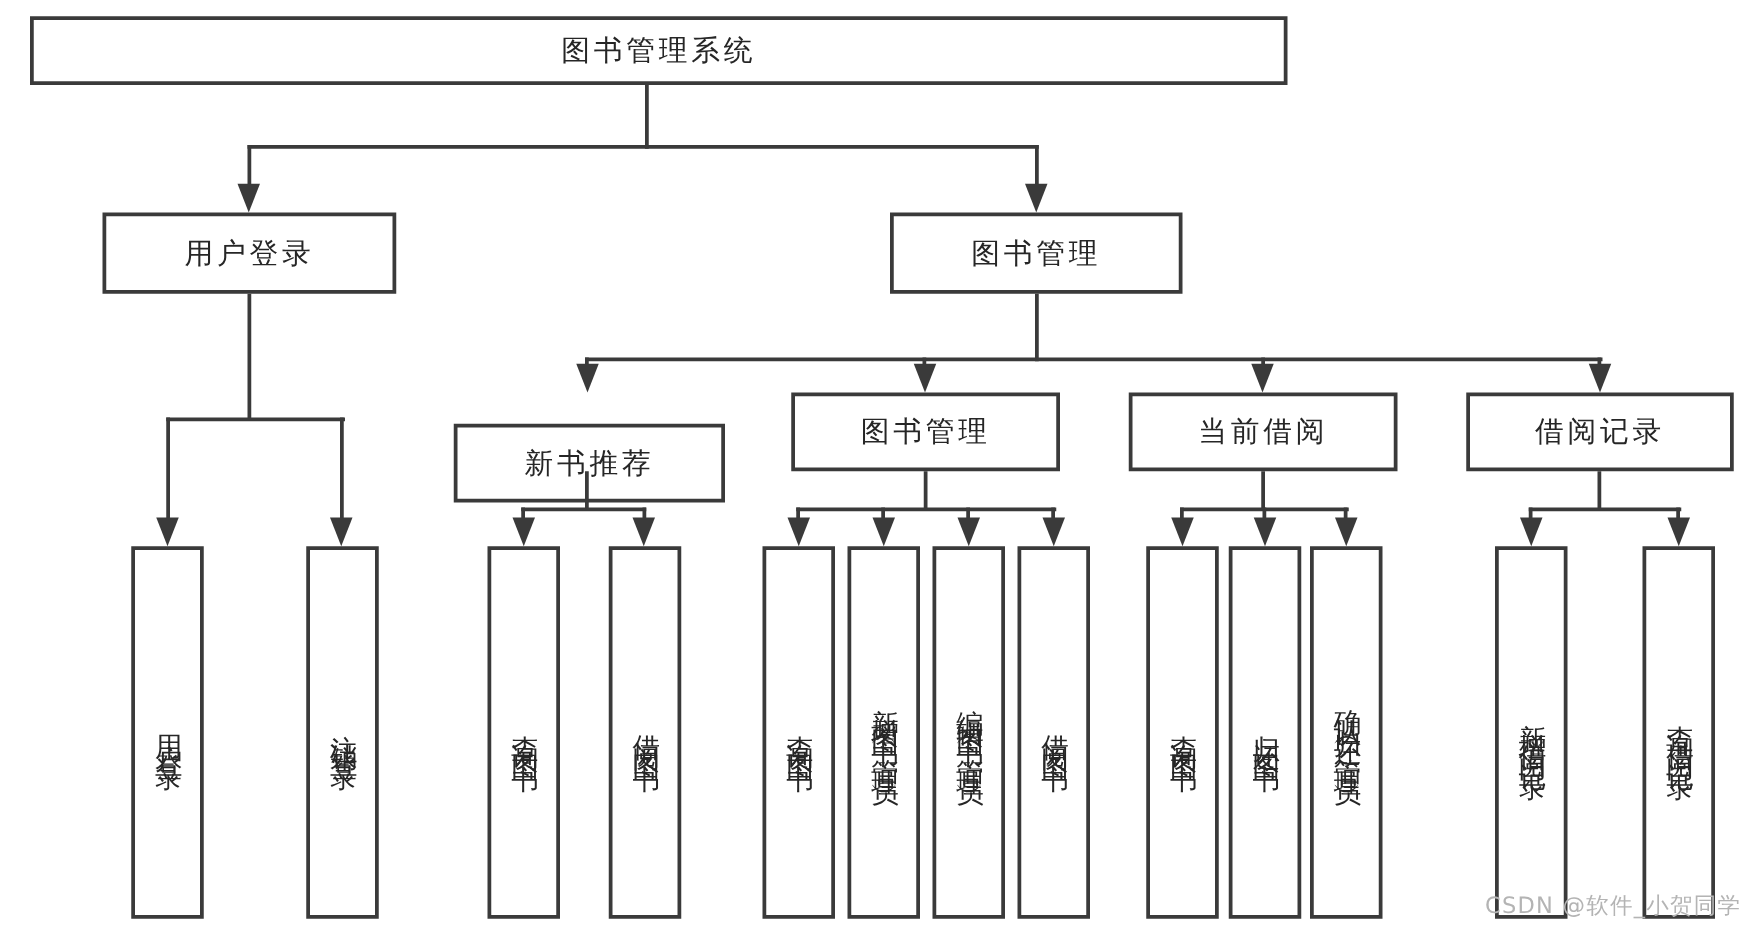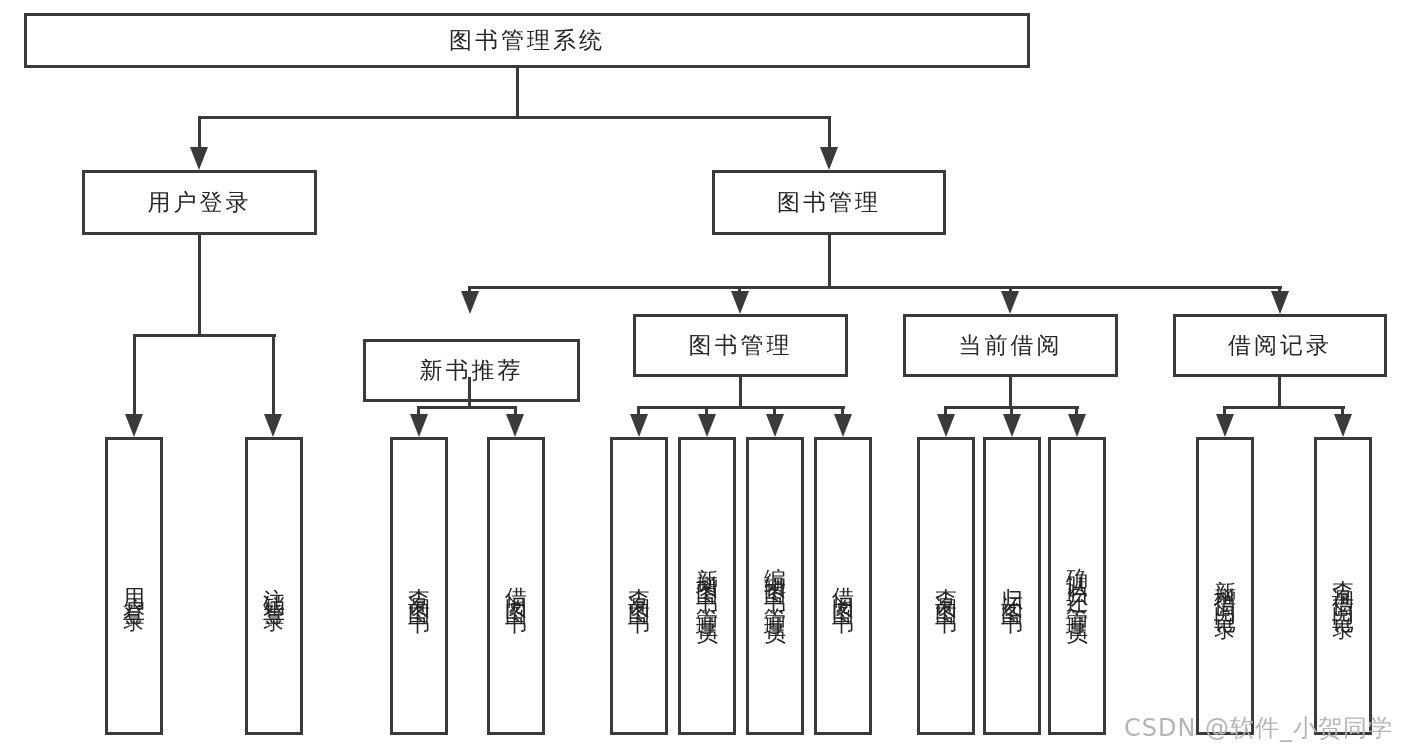--- a/index.html
+++ b/index.html
@@ -23,21 +23,21 @@
   }
   .leaf{
     writing-mode:vertical-rl;text-orientation:mixed;
     font-size:22px;letter-spacing:8px;
   }
   .vl{position:absolute;width:3px;background:var(--line);}
   .hl{position:absolute;height:3px;background:var(--line);}
   .ar{position:absolute;width:0;height:0;
       border-left:9px solid transparent;border-right:9px solid transparent;
       border-top:23px solid var(--line);}
-  .watermark{position:absolute;color:var(--watermark);font-size:24px;letter-spacing:1px;white-space:nowrap;}
+  .watermark{position:absolute;color:var(--watermark);font-size:18px;letter-spacing:1px;white-space:nowrap;}
 </style>
 </head>
 <body>
 
 <div class="stage">
 
   <div class="node" style="left:24px;top:13px;width:1006px;height:55px;">图书管理系统</div>
 
   <div class="node" style="left:82px;top:170px;width:235px;height:65px;">用户登录</div>
   <div class="node" style="left:712px;top:170px;width:234px;height:65px;text-align:center;">图书管理</div>

